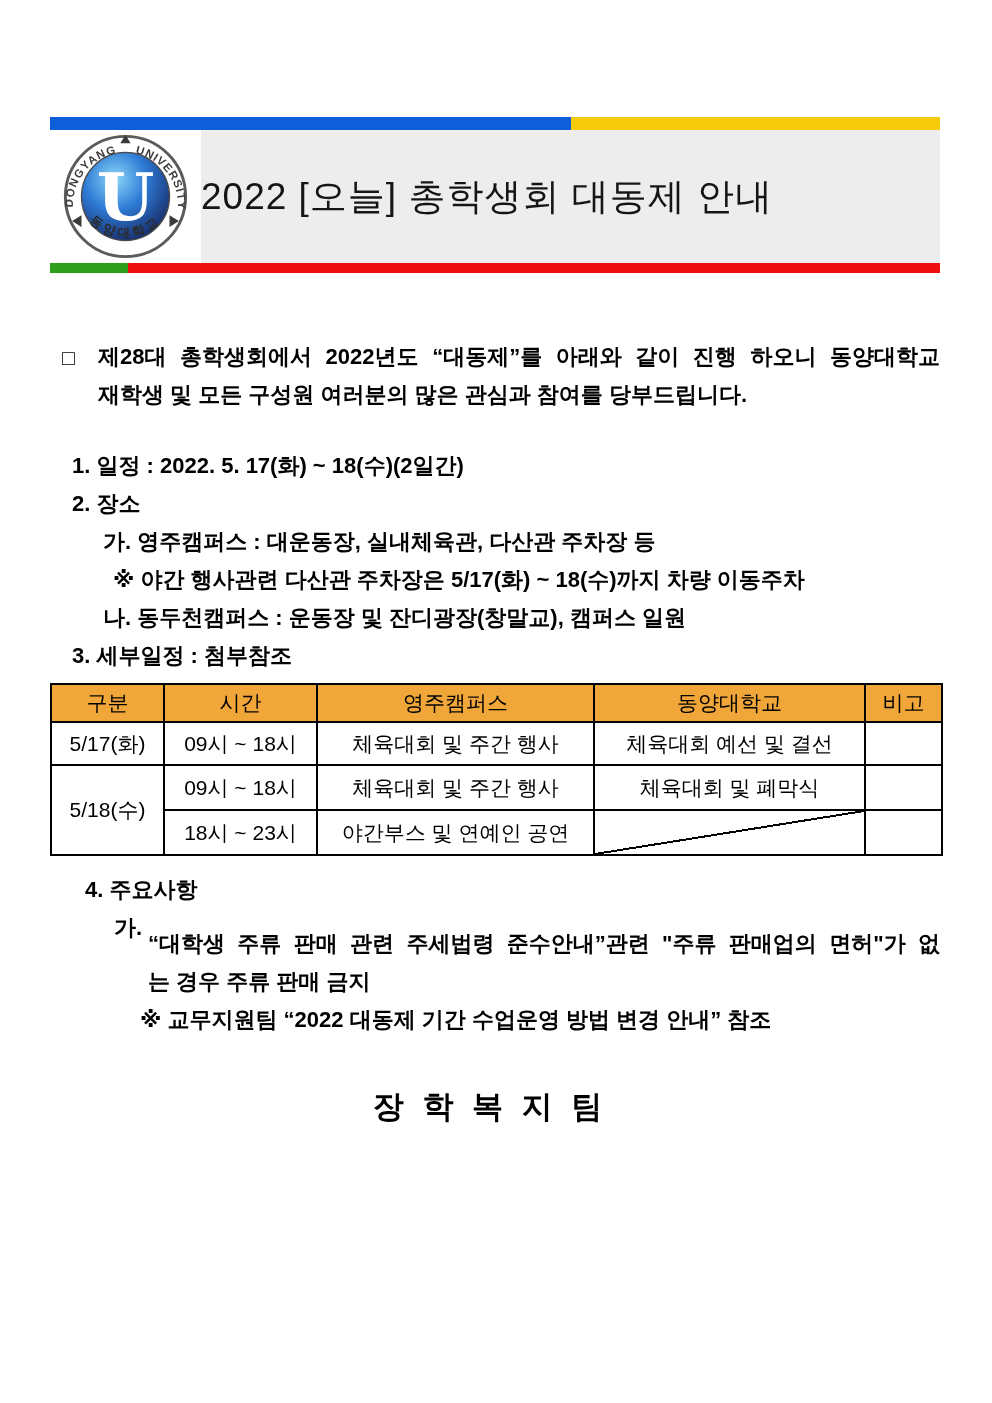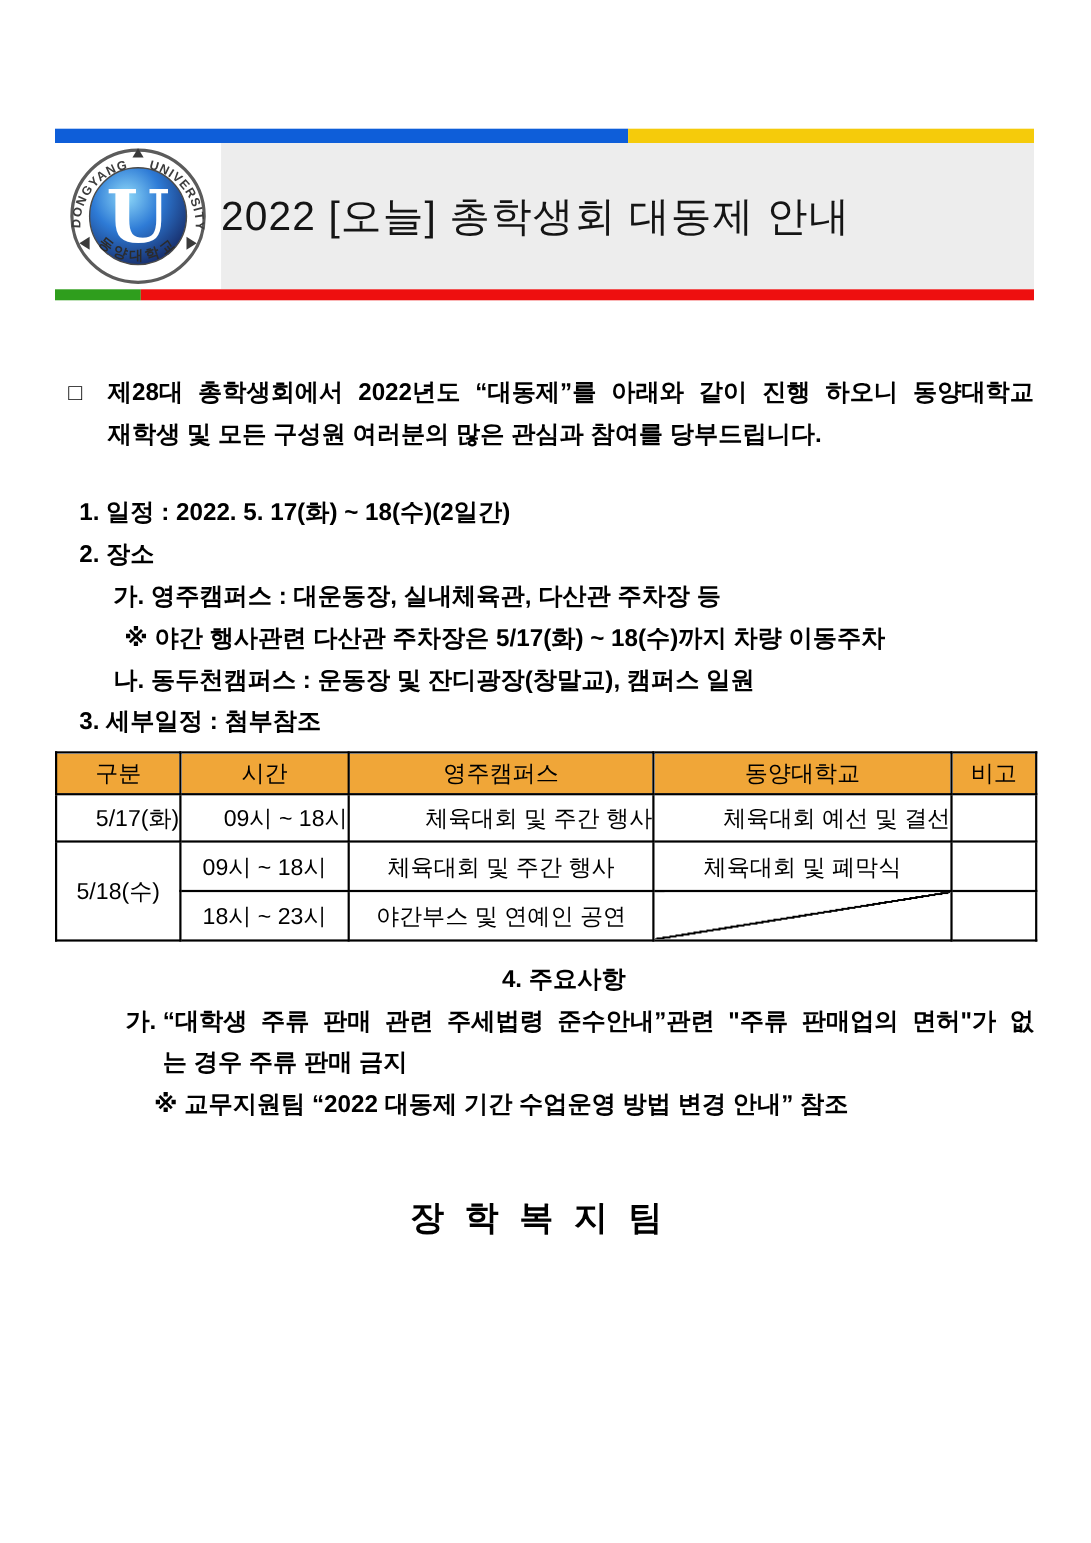--- a/index.html
+++ b/index.html
@@ -46,36 +46,36 @@
   .schedule-table {
     position: absolute; left: 50px; top: 683px; width: 891px;
     border-collapse: collapse; table-layout: fixed;
     font-size: 21px; font-weight: 400;
   }
   .schedule-table th, .schedule-table td {
     border: 2px solid #000; text-align: center; vertical-align: middle;
     padding: 0; overflow: hidden;
   }
   .schedule-table th { background: #f0a638; font-weight: 500; height: 36px; }
-  .row-1 td { height: 41px; text-align: right; }
+  .row-1 td { height: 41px; }
   .row-2 td, .row-3 td { height: 43px; }
   td.diag {
     background-image: linear-gradient(to bottom right,
       transparent calc(50% - 1px), #000 calc(50% - 1px),
       #000 calc(50% + 1px), transparent calc(50% + 1px));
   }
 
   
   .notes { position: absolute; left: 50px; top: 871px; width: 890px;
     font-size: 22px; font-weight: 600; line-height: 38px; }
-  .note-title { padding-left: 35px; text-align: center; }
+  .note-title { padding-left: 35px; }
   .note-ga { display: flex; padding-left: 64px; }
   .ga-marker { width: 34px; flex: none; }
   .ga-text { flex: 1; word-break: keep-all; }
-  .just-line { text-align: justify; text-align-last: justify; }
+  .just-line { text-align: justify; text-align-last: justify; margin-top: 16px; }
   .note-na { padding-left: 62px; white-space: nowrap; }
   .red-strong { color: #e01310; font-weight: 700; }
   .note-na-sub { padding-left: 90px; white-space: nowrap; }
 
   
   .footer-team {
     position: absolute; left: 0; top: 1088px; width: 980px;
     text-align: center; font-size: 31px; font-weight: 700;
     letter-spacing: 5px; line-height: 38px;
   }

